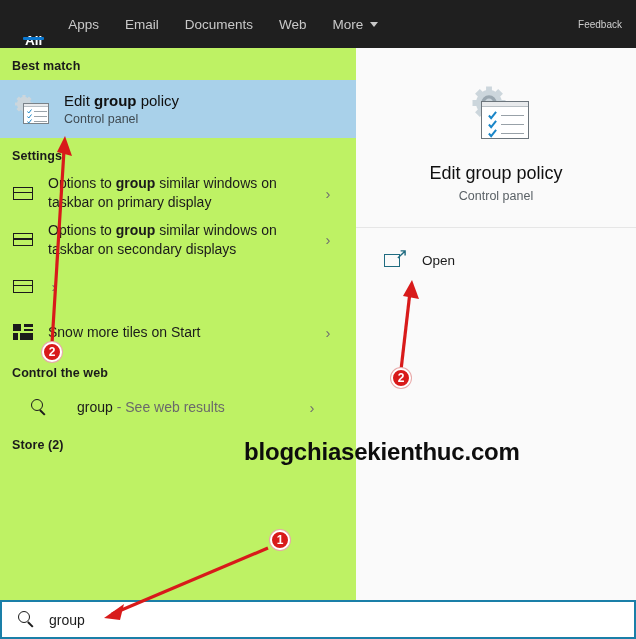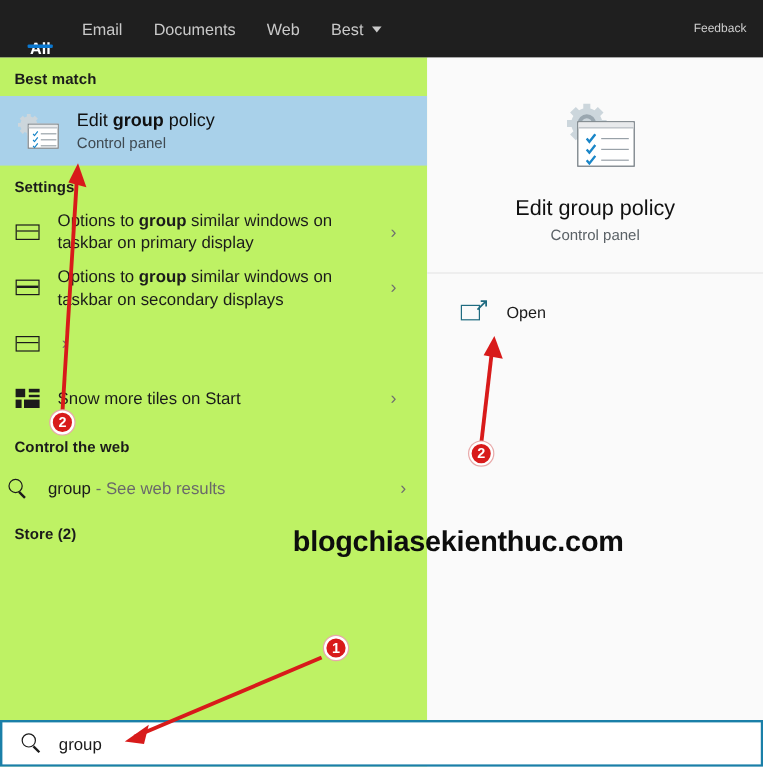--- a/index.html
+++ b/index.html
@@ -116,21 +116,21 @@
   .mag { width: 17px; height: 17px; position: relative; }
   .mag .ring {
     position: absolute; left: 0; top: 0; width: 12px; height: 12px;
     border: 1.5px solid #1b1b1b; border-radius: 50%;
   }
   .mag .handle {
     position: absolute; left: 9.5px; top: 10px; width: 7px; height: 1.6px;
     background: #1b1b1b; transform: rotate(45deg); transform-origin: left center;
   }
 
-  .web-row { display: flex; align-items: center; min-height: 40px; padding: 0 4px; gap: 14px; }
+  .web-row { display: flex; align-items: center; min-height: 40px; padding: 0 28px; gap: 27px; }
   .web-label { flex: 1; font-size: 14px; color: #1b1b1b; }
   .web-label .dim { color: #6a6a6a; }
 
   
   .preview-top {
     height: 180px; display: flex; flex-direction: column;
     align-items: center; justify-content: center; gap: 2px;
     border-bottom: 1px solid #e6e6e6; padding-top: 8px;
   }
   .preview-icon { position: relative; width: 70px; height: 64px; margin-bottom: 16px; }
@@ -188,30 +188,33 @@
 <body>
 
 <div id="root">
 
   <div class="topbar">
     <div class="tabs">
       <div class="tab active">
         <span>All</span>
       </div>
       <div class="tab">
+        <span>Apps</span>
+      </div>
+      <div class="tab">
         <span>Email</span>
       </div>
       <div class="tab">
         <span>Documents</span>
       </div>
       <div class="tab">
         <span>Web</span>
       </div>
       <div class="tab">
-        <span>Best</span>
+        <span>More</span>
         <span class="caret"></span>
       </div>
     </div>
     <div class="feedback">
       <span>Feedback</span>
     </div>
   </div>
 
   <div class="left-pane">
 

